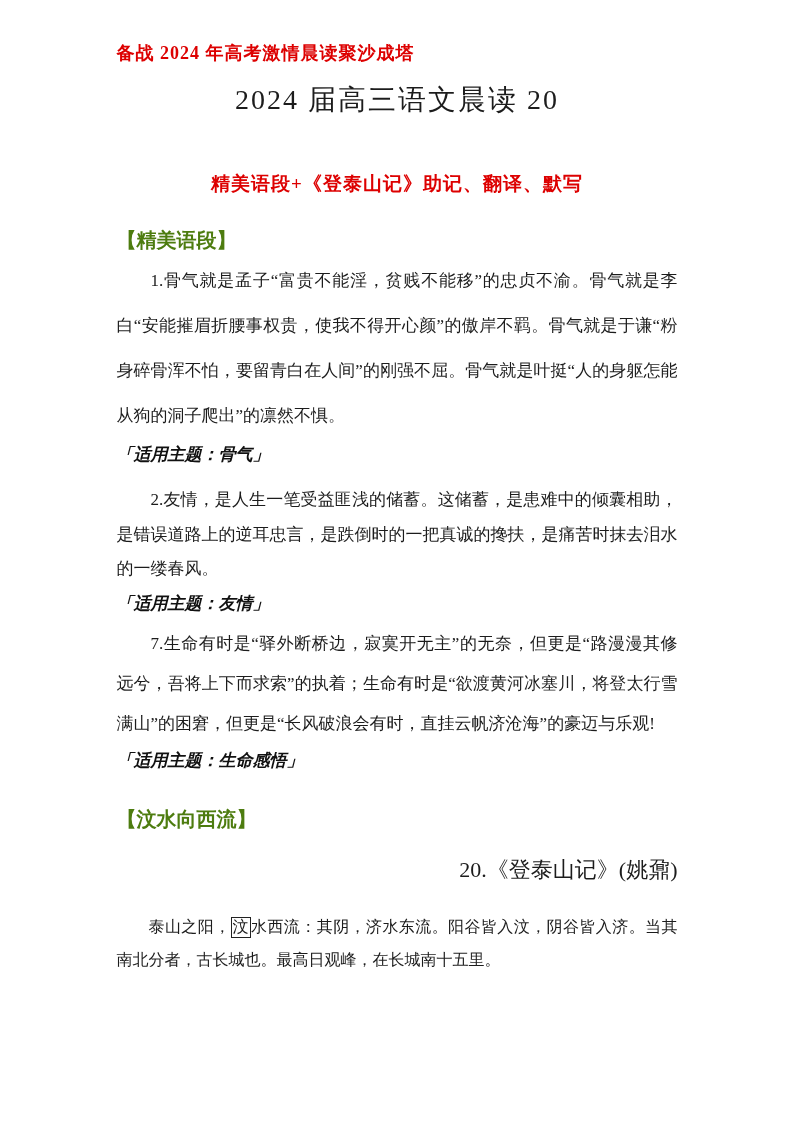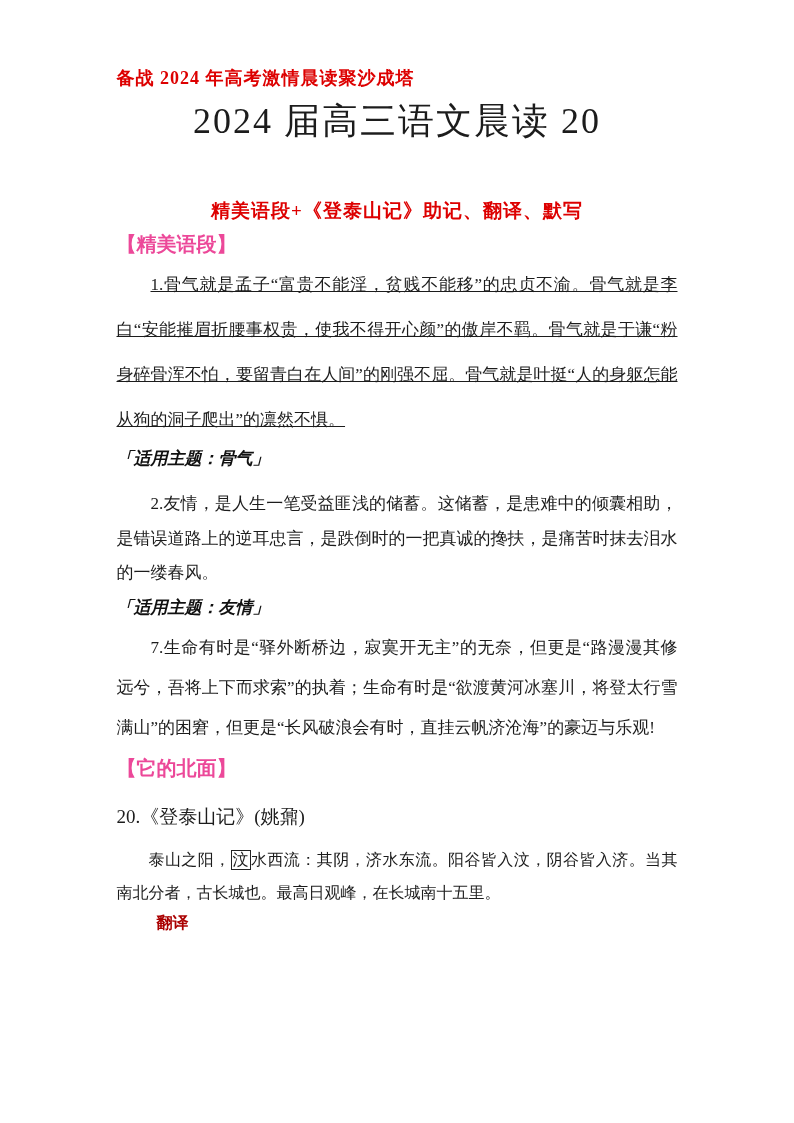--- a/index.html
+++ b/index.html
@@ -3,80 +3,80 @@
 <meta charset="utf-8">
 <style>
   * { margin: 0; padding: 0; box-sizing: border-box; }
   html, body { background: #ffffff; }
   .page {
     position: relative;
     width: 729px;
     height: 1123px;
     margin: 0 auto;
     background: #ffffff;
-    padding: 66px 84px 40px 84px;
+    padding: 41px 84px 40px 84px;
     font-family: "Liberation Serif", "DejaVu Serif", serif;
     color: #1c1c1c;
     overflow: hidden;
   }
   .series-header {
     font-size: 18px;
     font-weight: bold;
     color: #dd0000;
     letter-spacing: 1px;
   }
   .doc-title {
     text-align: center;
-    font-size: 36px;
+    font-size: 28px;
     font-weight: normal;
     letter-spacing: 2px;
-    margin-top: 7px;
+    margin-top: 16px;
   }
   .subtitle {
     text-align: center;
     color: #dd0000;
     font-weight: bold;
     letter-spacing: 1px;
   }
   .subtitle-1 { font-size: 19px; margin-top: 52px; }
   .subtitle-2 { font-size: 18px; margin-top: 26px; }
   .section-heading {
     font-size: 20px;
     font-weight: bold;
-    margin-top: 7px;
-    color: #ec4899;
+    margin-top: 30px;
+    color: #4d7c0f;
   }
   .para {
     font-size: 17px;
     text-indent: 2em;
     text-align: justify;
     color: #1c1c1c;
   }
-  .para-1 { line-height: 2.65; margin-top: 4px; text-decoration: underline; }
+  .para-1 { line-height: 2.65; margin-top: 4px; }
   .para-2 { line-height: 2.05; margin-top: 12px; }
   .para-3 { line-height: 2.35; margin-top: 4px; }
   .theme-label {
     font-size: 17px;
     font-weight: bold;
     line-height: 1.8;
     margin: 2px 0;
     color: #111111;
     font-style: italic;
   }
   .piece-title {
-    text-align: left;
-    font-size: 19px;
+    text-align: right;
+    font-size: 22px;
     margin-top: 22px;
   }
   .classical-text {
     font-size: 16px;
     line-height: 2.05;
     text-indent: 2em;
     text-align: justify;
-    margin-top: 14px;
+    margin-top: 26px;
   }
   .boxed-char {
     display: inline-block;
     border: 1px solid #222222;
     line-height: 1.15;
     padding: 0 1px;
     text-indent: 0;
   }
   .translation-label {
     color: #aa0000;
@@ -109,23 +109,23 @@
   <p class="para para-1">1.骨气就是孟子“富贵不能淫，贫贱不能移”的忠贞不渝。骨气就是李白“安能摧眉折腰事权贵，使我不得开心颜”的傲岸不羁。骨气就是于谦“粉身碎骨浑不怕，要留青白在人间”的刚强不屈。骨气就是叶挺“人的身躯怎能从狗的洞子爬出”的凛然不惧。</p>
 
   <div class="theme-label">「适用主题：骨气」</div>
 
   <p class="para para-2">2.友情，是人生一笔受益匪浅的储蓄。这储蓄，是患难中的倾囊相助，是错误道路上的逆耳忠言，是跌倒时的一把真诚的搀扶，是痛苦时抹去泪水的一缕春风。</p>
 
   <div class="theme-label">「适用主题：友情」</div>
 
   <p class="para para-3">7.生命有时是“驿外断桥边，寂寞开无主”的无奈，但更是“路漫漫其修远兮，吾将上下而求索”的执着；生命有时是“欲渡黄河冰塞川，将登太行雪满山”的困窘，但更是“长风破浪会有时，直挂云帆济沧海”的豪迈与乐观!</p>
 
+  <div class="theme-label">「适用主题：生命感悟」</div>
 
-  <h2 class="section-heading">【它的北面】</h2>
+  <h2 class="section-heading">【汶水向西流】</h2>
 
   <div class="piece-title">20.《登泰山记》(姚鼐)</div>
 
   <p class="classical-text"><span>泰山之阳，</span><span class="boxed-char">汶</span><span>水西流：其阴，济水东流。阳谷皆入汶，阴谷皆入济。当其南北分者，古长城也。最高日观峰，在长城南十五里。</span></p>
 
-  <div class="translation-label">翻译</div>
 
 
 </div>
 
 </body></html>

